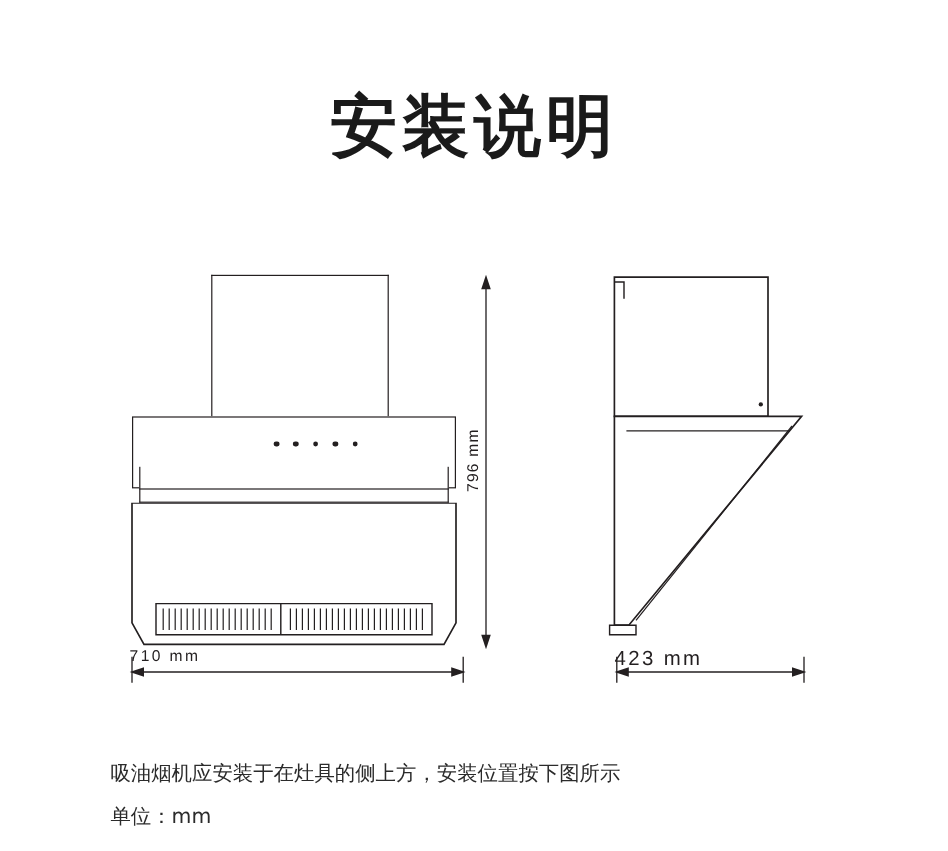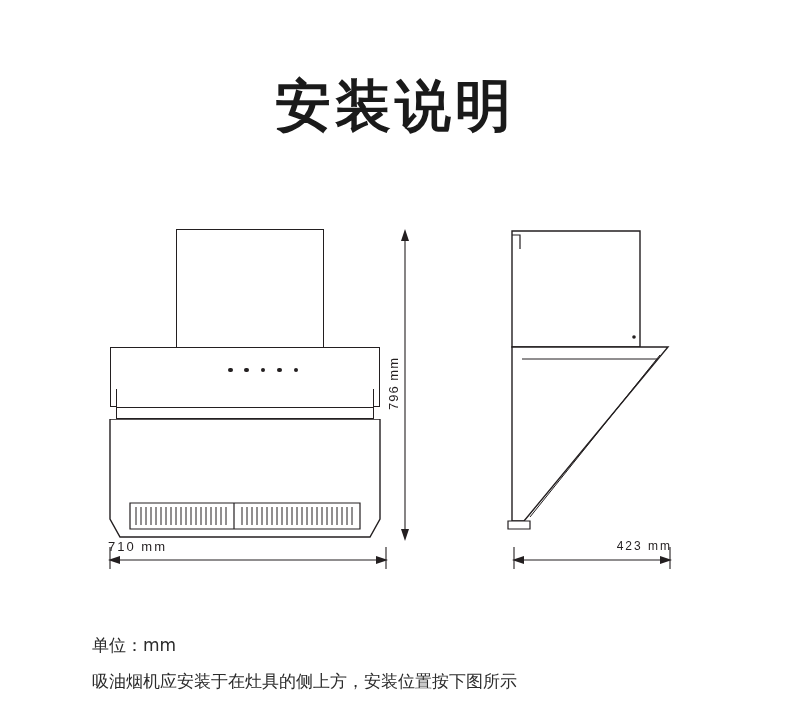--- a/index.html
+++ b/index.html
@@ -175,22 +175,22 @@
     left: 512px;
     top: 332px;
     width: 160px;
     height: 26px;
   }
   .dim-h-side-label {
     position: absolute;
     left: 512px;
     top: 324px;
     width: 160px;
-    text-align: right;
-    font-size: 12px;
+    text-align: left;
+    font-size: 17px;
     letter-spacing: 2px;
   }
 
   
   .caption {
     position: absolute;
     left: 92px;
     top: 628px;
     width: 650px;
     font-family: "DejaVu Sans", "Liberation Sans", sans-serif;
@@ -327,17 +327,17 @@
         <polygon points="160,13 148,9 148,17" fill="#231f20"></polygon>
         <line x1="2" y1="0" x2="2" y2="22" stroke="#231f20" stroke-width="1.1"></line>
         <line x1="158" y1="0" x2="158" y2="22" stroke="#231f20" stroke-width="1.1"></line>
       </svg>
     </div>
     <div class="dim-h-side-label">423 mm</div>
 
   </div>
 
   <div class="caption">
+    <div>吸油烟机应安装于在灶具的侧上方，安装位置按下图所示</div>
     <div>单位：mm</div>
-    <div>吸油烟机应安装于在灶具的侧上方，安装位置按下图所示</div>
   </div>
 
 </div>
 
 </body></html>

